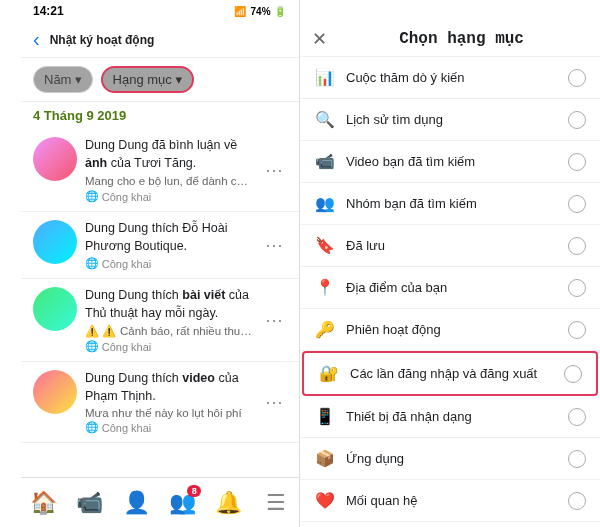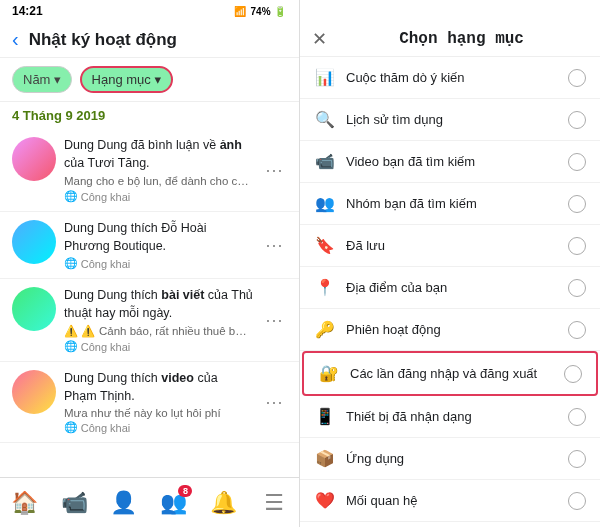--- a/index.html
+++ b/index.html
@@ -13,20 +13,21 @@
     }
 
     
     .left-panel {
       width: 300px;
       height: 527px;
       display: flex;
       flex-direction: column;
       background: #fff;
       border-right: 1px solid #ddd;
+      padding-left: 21px;
     }
 
     .status-bar {
       height: 22px;
       background: #fff;
       display: flex;
       align-items: center;
       justify-content: space-between;
       padding: 0 12px;
       font-size: 11px;
@@ -44,39 +45,39 @@
     }
 
     .back-btn {
       font-size: 20px;
       color: #1877f2;
       margin-right: 10px;
       cursor: pointer;
     }
 
     .left-title {
-      font-size: 17px;
+      font-size: 12px;
       font-weight: 700;
       color: #1c1e21;
     }
 
     .filter-bar {
       display: flex;
       padding: 8px 12px;
       gap: 8px;
       border-bottom: 1px solid #eee;
     }
 
     .filter-btn {
       border: 1px solid #ccc;
       border-radius: 16px;
       padding: 4px 10px;
       font-size: 13px;
       color: #444;
-      background: #86efac;
+      background: #a3a3a3;
       cursor: pointer;
       display: flex;
       align-items: center;
       gap: 4px;
     }
 
     .filter-btn.active {
       border: 2px solid #e0395a;
       color: #333;
     }

